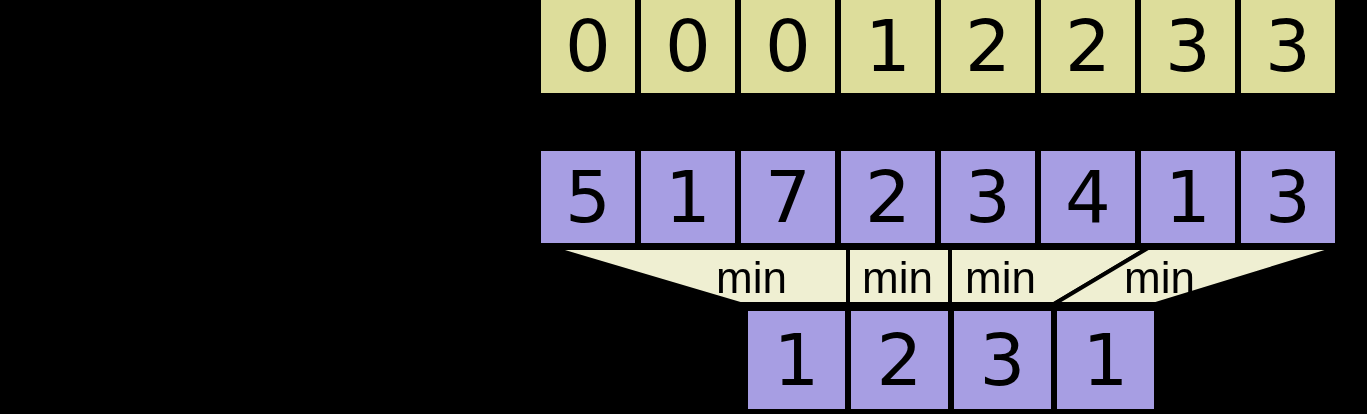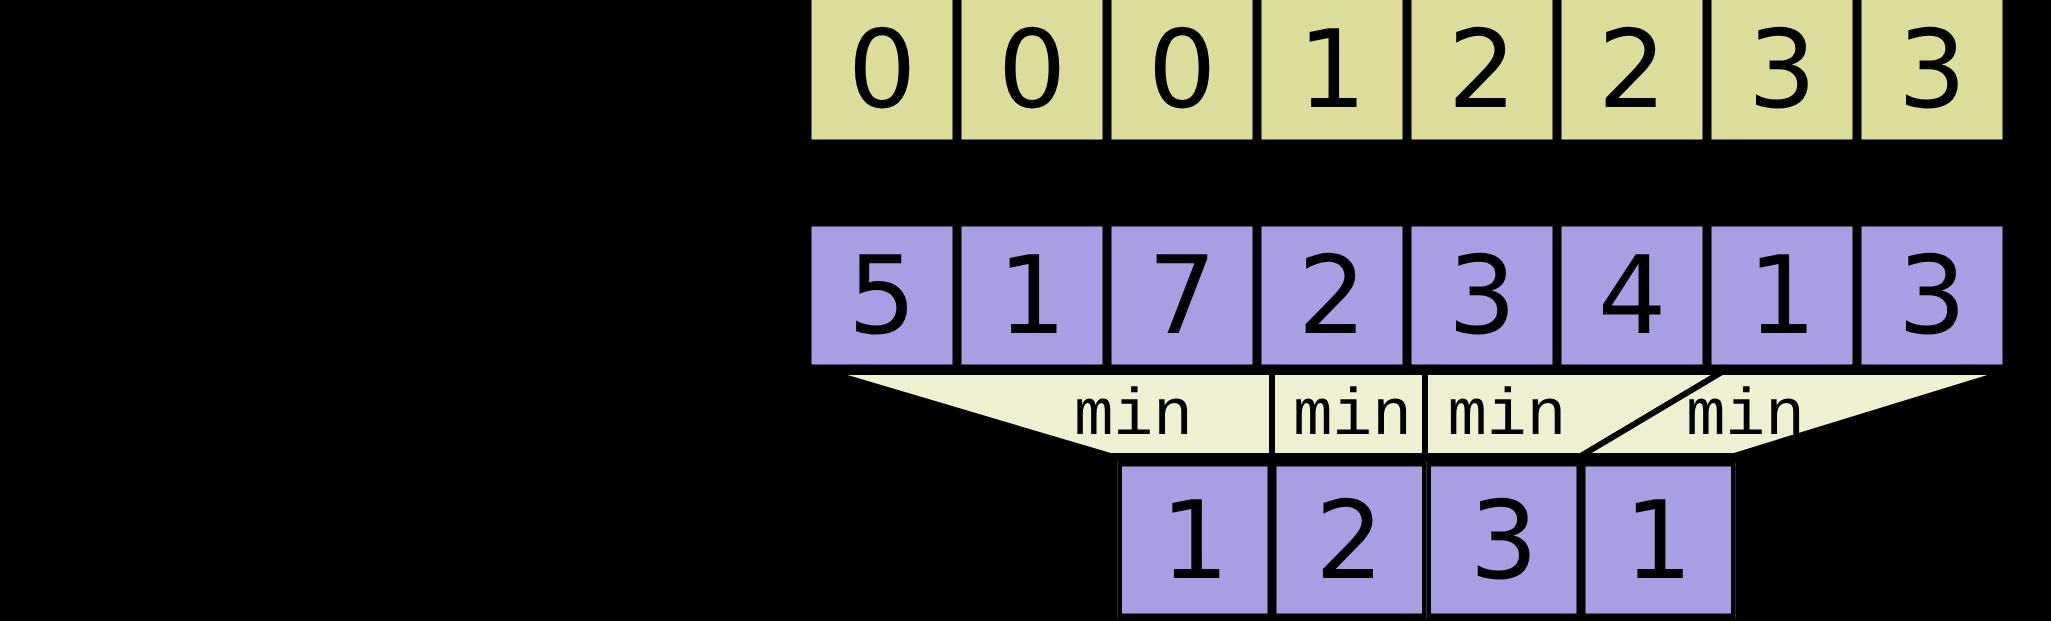--- a/index.html
+++ b/index.html
@@ -44,21 +44,21 @@
     top: 0;
     width: 1367px;
     height: 414px;
     pointer-events: none;
   }
   .funnel-label {
     position: absolute;
     color: #000000;
     font-size: 44px;
     line-height: 1;
-    font-family: Liberation Mono, monospace;
+    font-family: Liberation Sans, sans-serif;
     white-space: nowrap;
   }
 </style>
 </head>
 <body>
 
 <div id="stage">
 
   <div class="row-top">
     <div class="cell" style="left:538px; top:-4px; width:100px; height:100px;">0</div>

